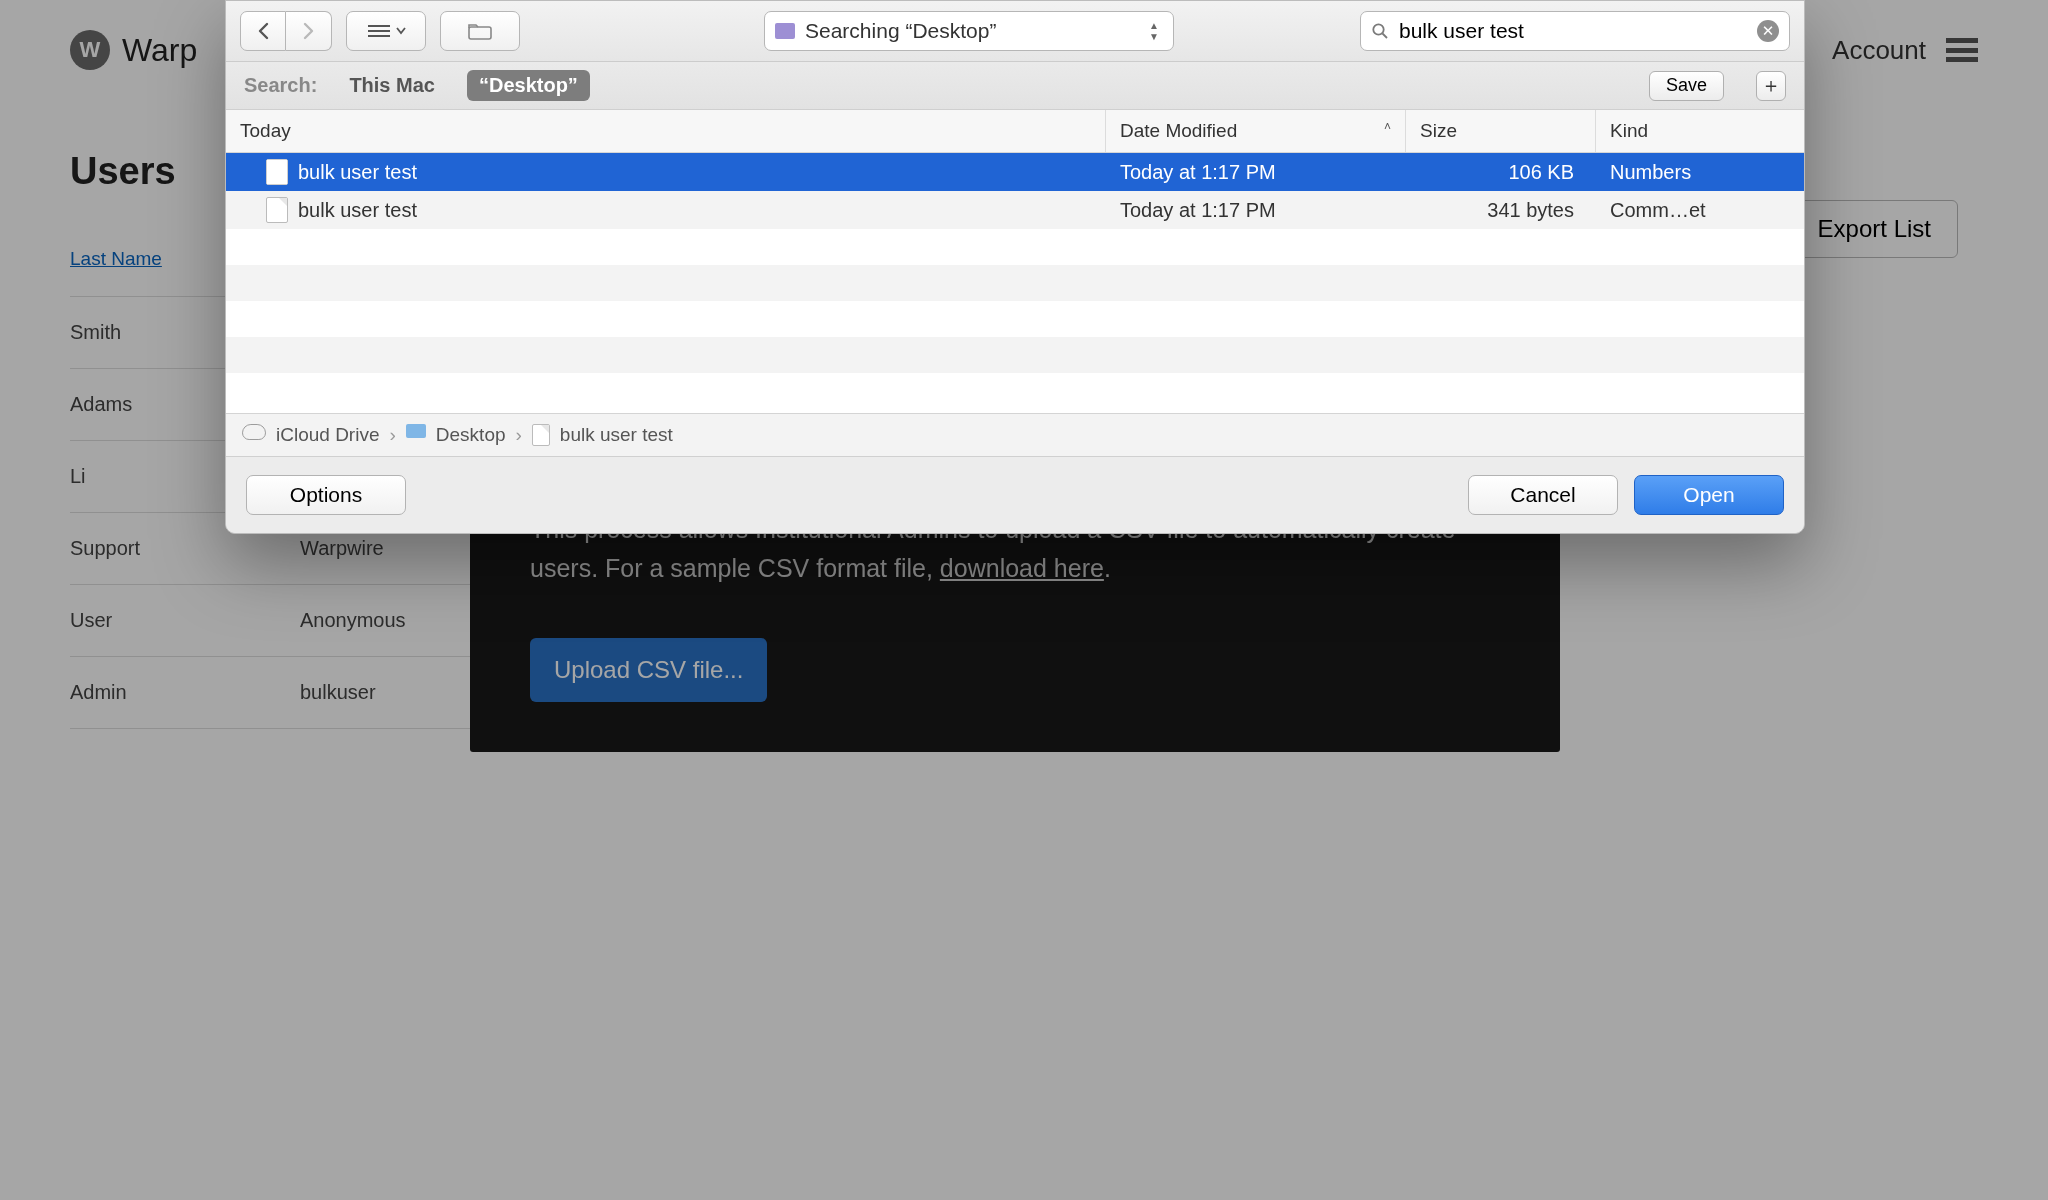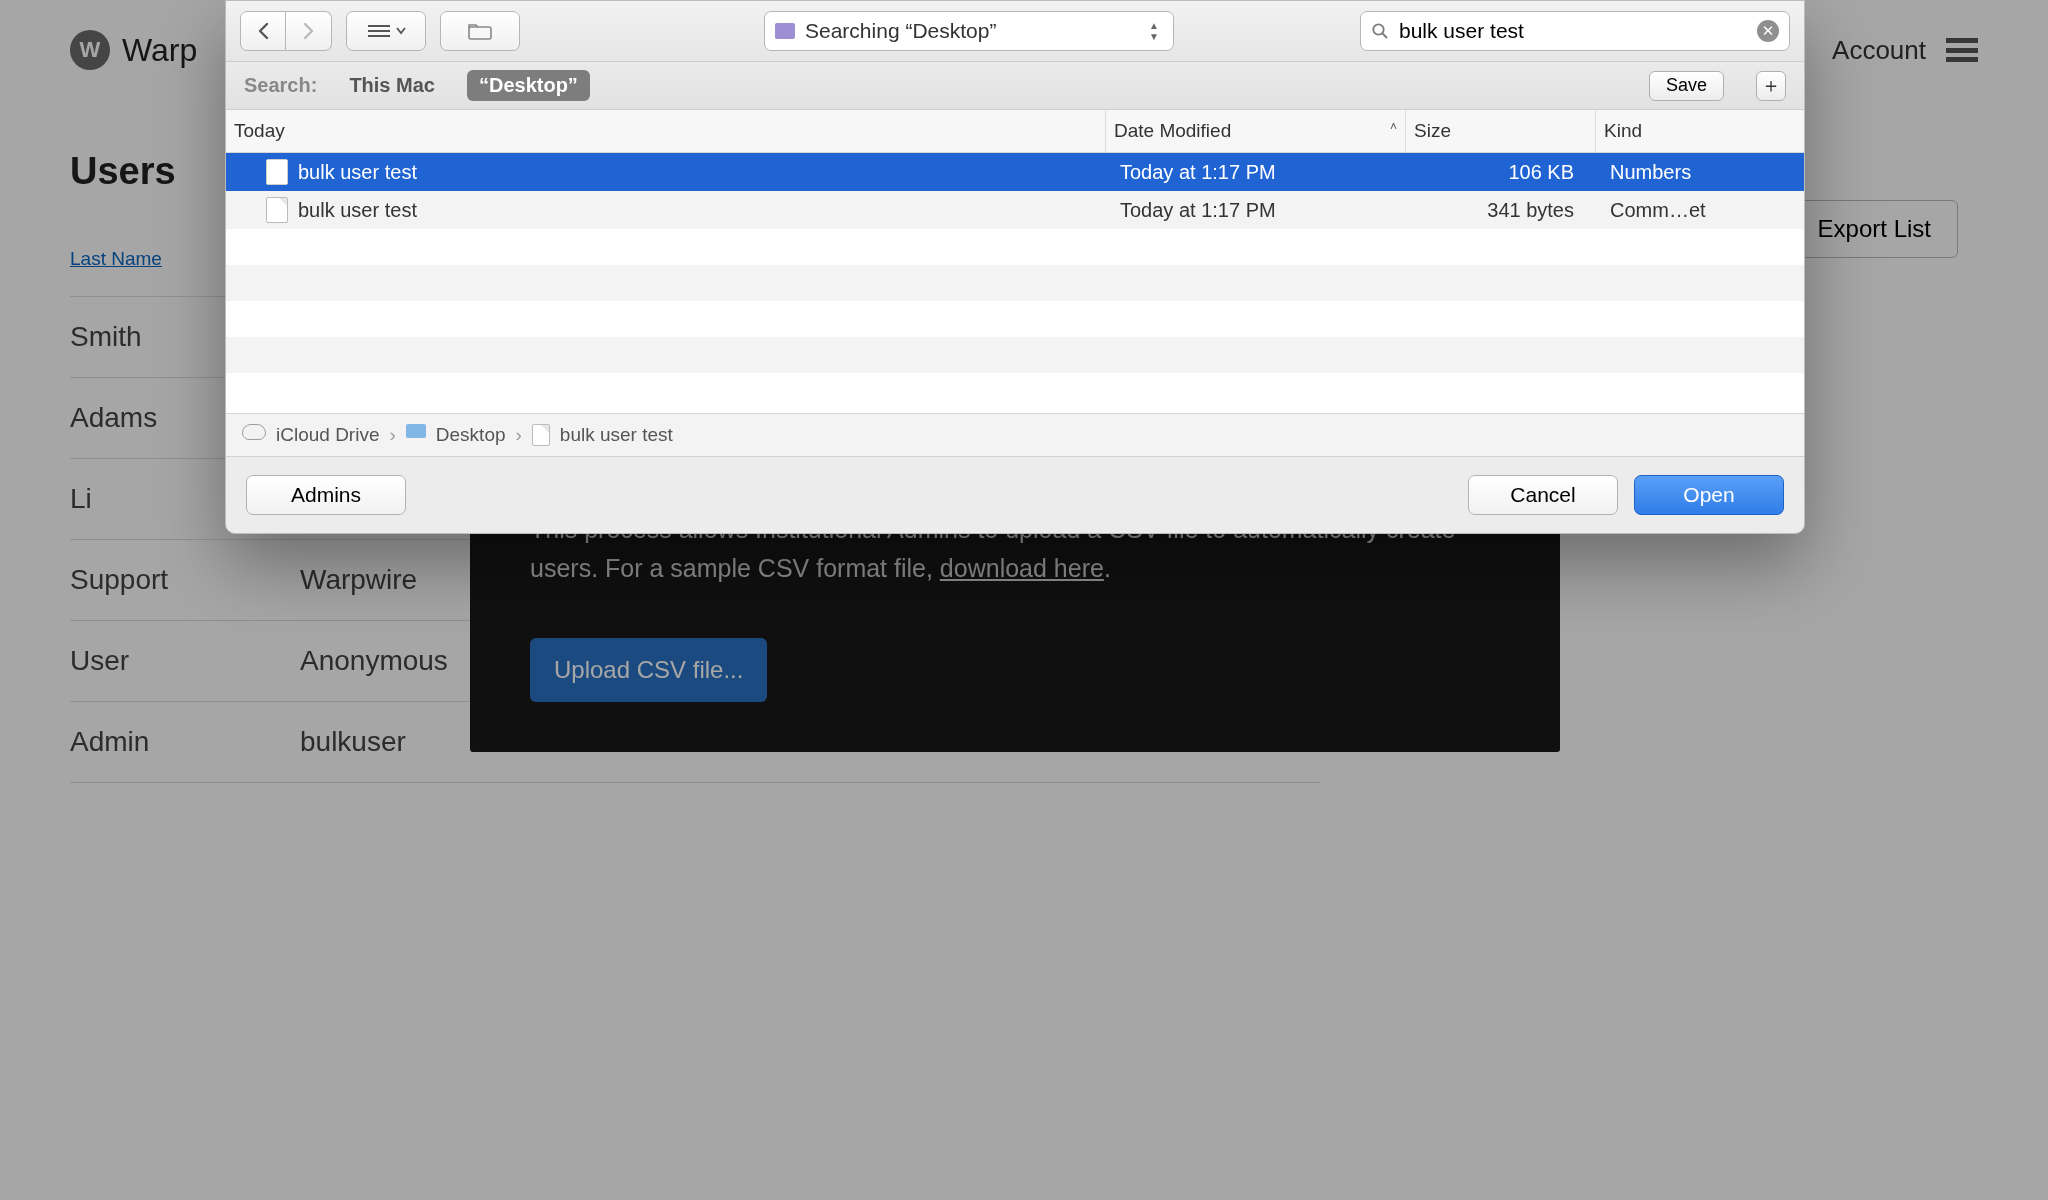--- a/index.html
+++ b/index.html
@@ -104,21 +104,21 @@
   margin-top: 45px;
 }
 .data-table {
   width: 1250px;
   margin-top: 26px;
   border-collapse: collapse;
 }
 .data-table td {
   border-top: 1px solid #ddd;
   padding: 24px 0;
-  font-size: 28px;
+  font-size: 20px;
   color: #444;
 }
 .data-table tr:last-child td { border-bottom: 1px solid #ddd; }
 .data-table td:first-child { width: 230px; }
 
 
 .dark-modal {
   position: absolute;
   left: 470px;
   top: 420px;
@@ -284,21 +284,21 @@
 
 .list-header {
   display: grid;
   grid-template-columns: 880px 300px 190px 1fr;
   background: #f7f7f7;
   border-bottom: 1px solid #d6d6d6;
   font-size: 19px;
   color: #333;
 }
 .list-header > div {
-  padding: 10px 8px;
+  padding: 10px 14px;
   border-right: 1px solid #dcdcdc;
   display: flex;
   align-items: flex-start;
   gap: 6px;
 }
 .list-header > div:last-child { border-right: none; }
 .sort-up { font-size: 12px; color: #555; margin-left: auto; }
 
 
 .list-body {
@@ -558,18 +558,18 @@
     <span>iCloud Drive</span>
     <span class="sep">›</span>
     <span class="folder-mini"></span>
     <span>Desktop</span>
     <span class="sep">›</span>
     <span class="file-icon" style="width:18px;height:22px"></span>
     <span>bulk user test</span>
   </div>
 
   <div class="bottom-bar">
-    <button class="options-btn">Admins</button>
+    <button class="options-btn">Options</button>
     <span class="spacer"></span>
     <button class="cancel-btn">Cancel</button>
     <button class="open-btn">Open</button>
   </div>
 </div>
 
 </body></html>

